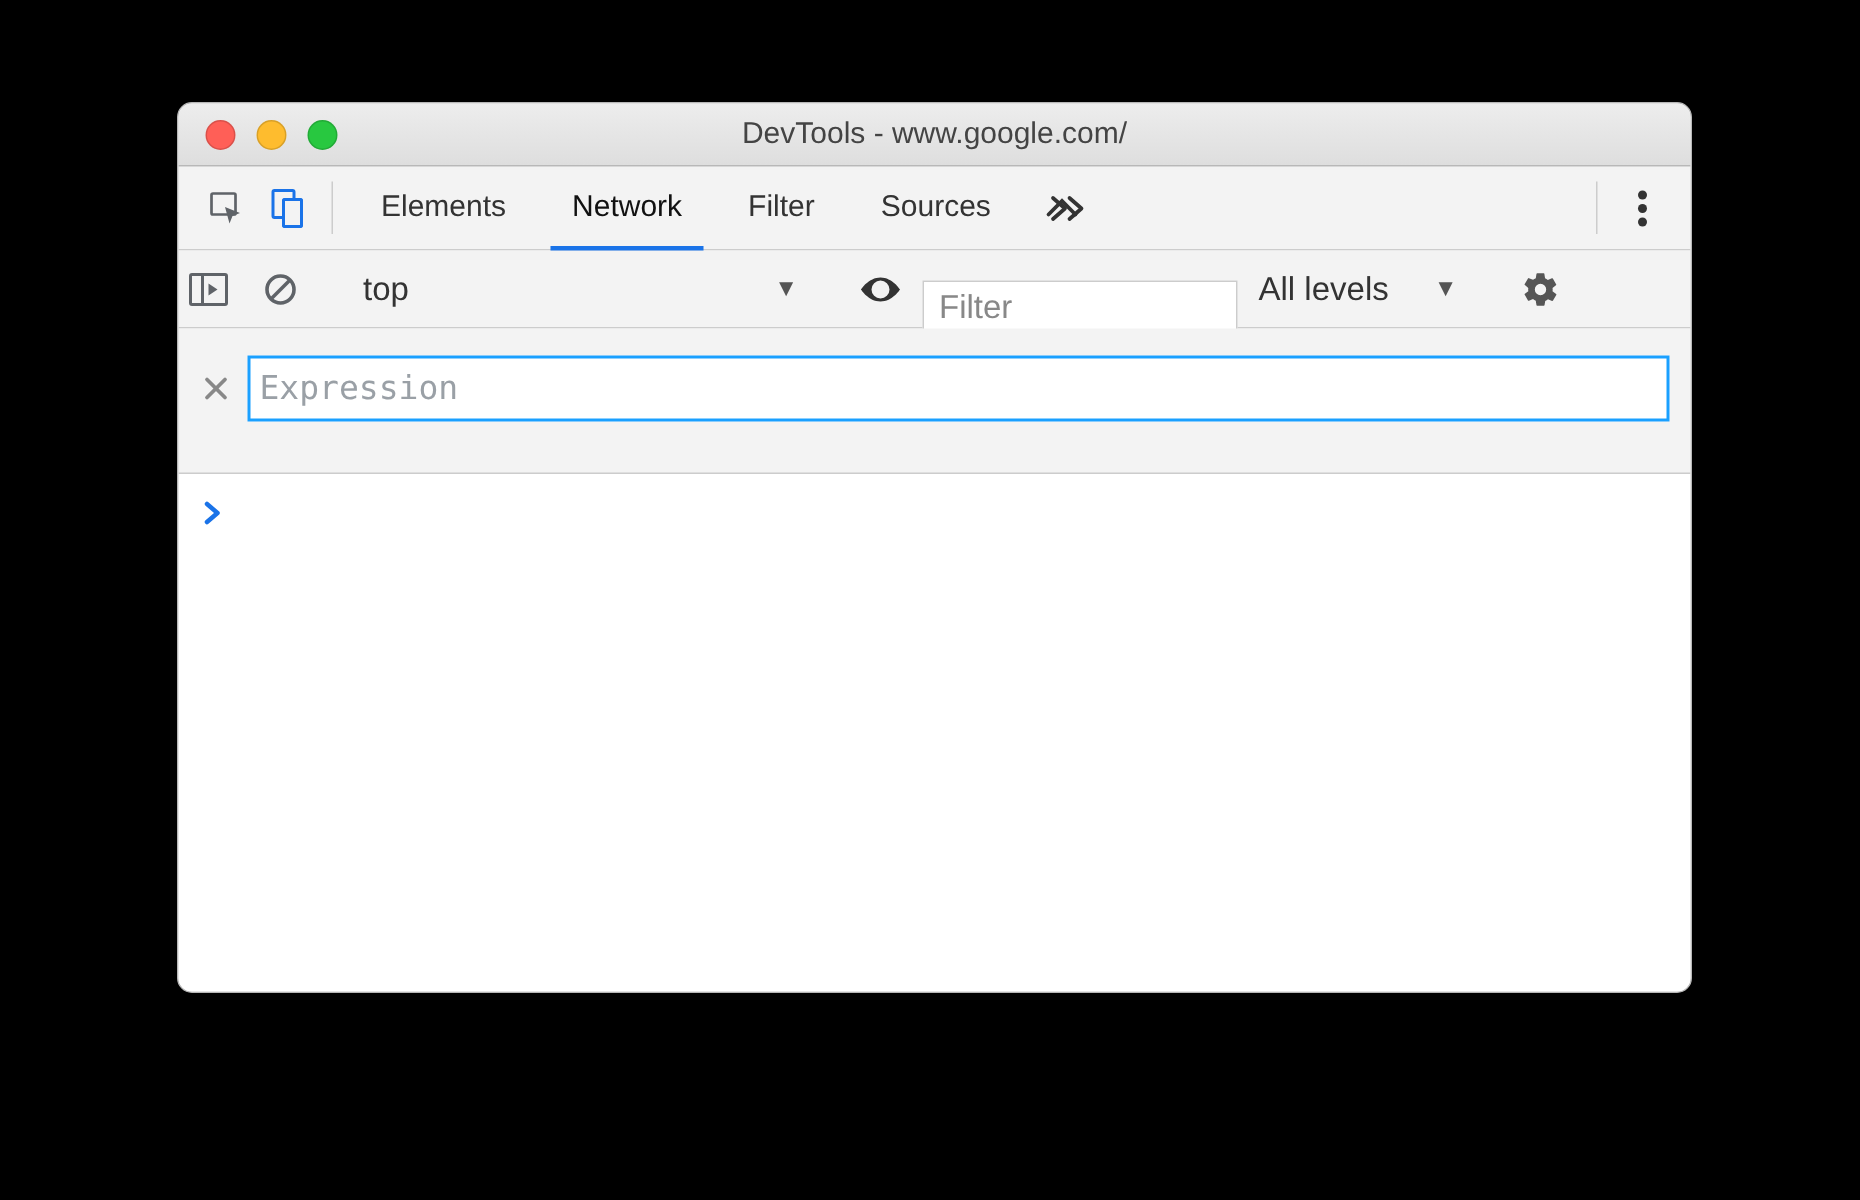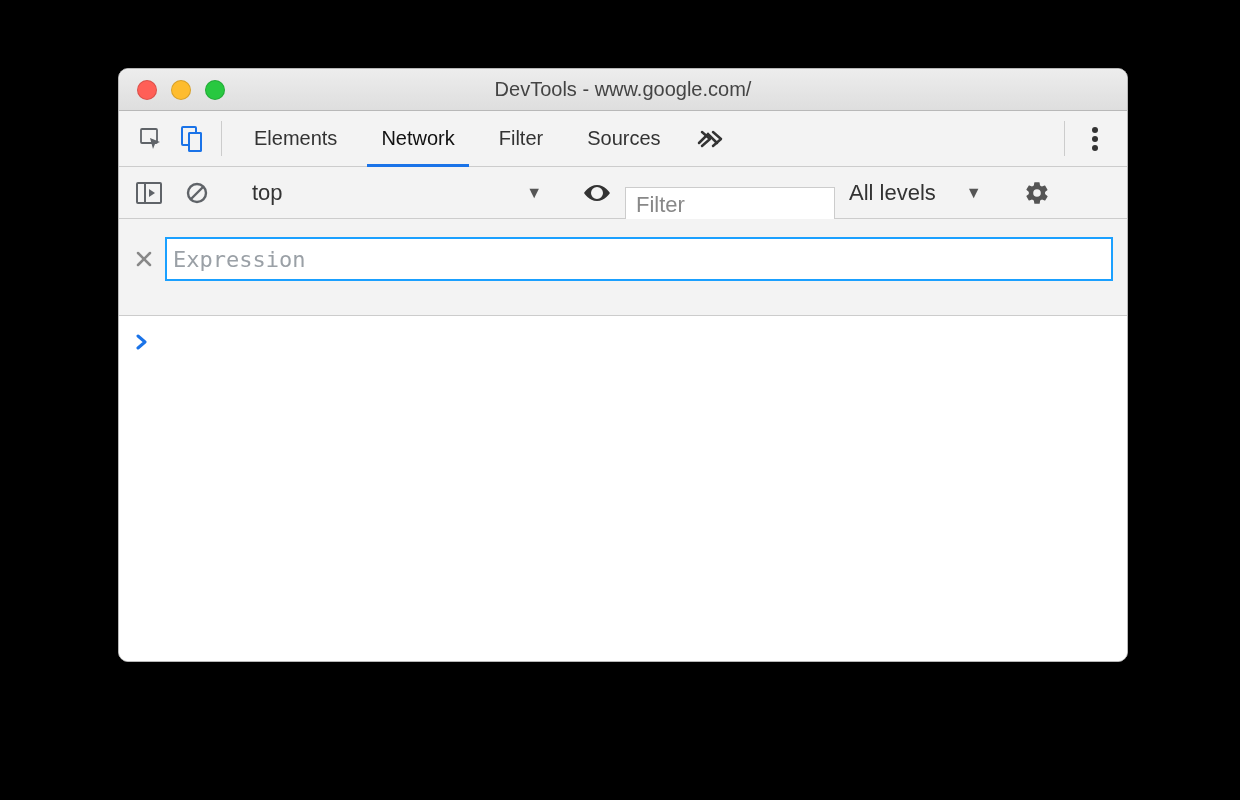--- a/index.html
+++ b/index.html
@@ -100,21 +100,21 @@
   }
   .spacer { flex: 1; }
 
   
   .toolbar {
     height: 52px;
     background: #f3f3f3;
     border-bottom: 1px solid #ccc;
     display: flex;
     align-items: center;
-    padding: 0 10px;
+    padding: 0 0;
     gap: 8px;
   }
   .tb-icon {
     width: 40px; height: 40px;
     display: flex; align-items: center; justify-content: center;
     color: #5f6368;
   }
   .context-select {
     flex: 0 0 auto;
     display: flex;

